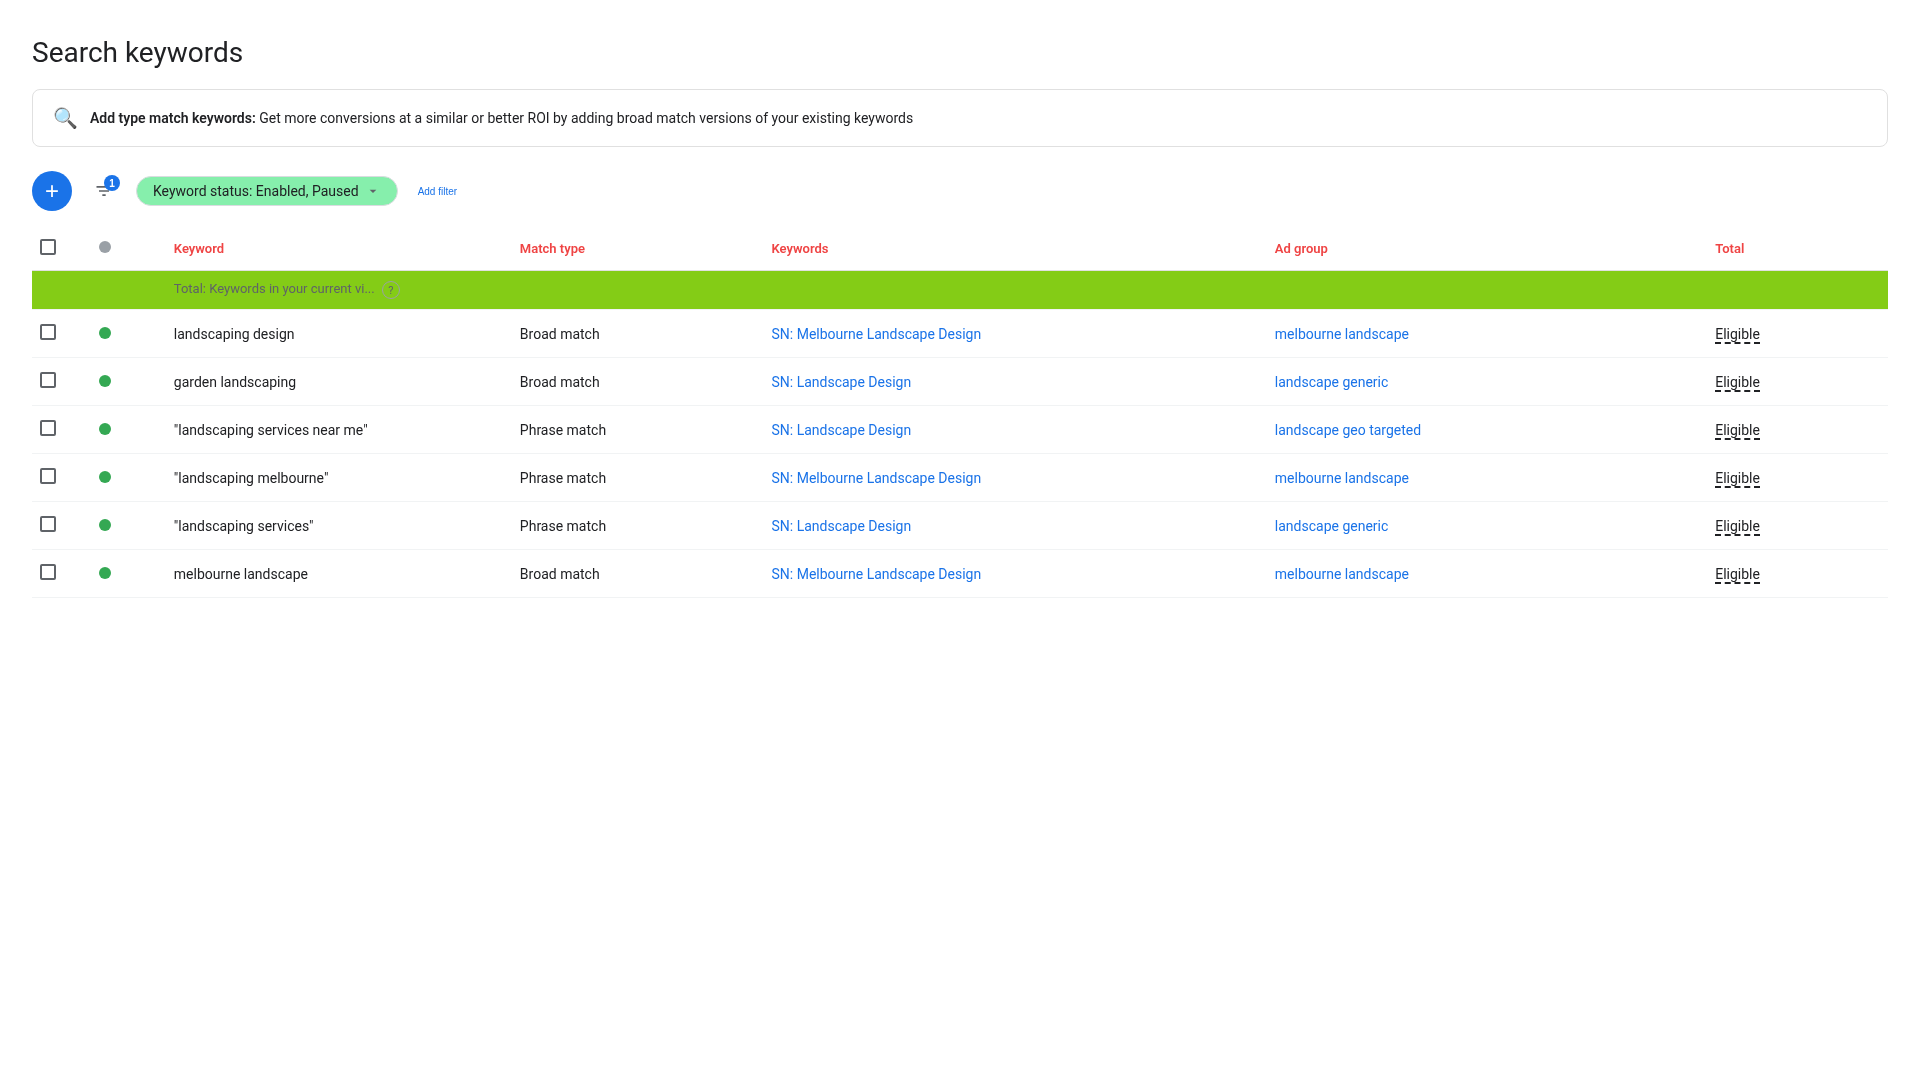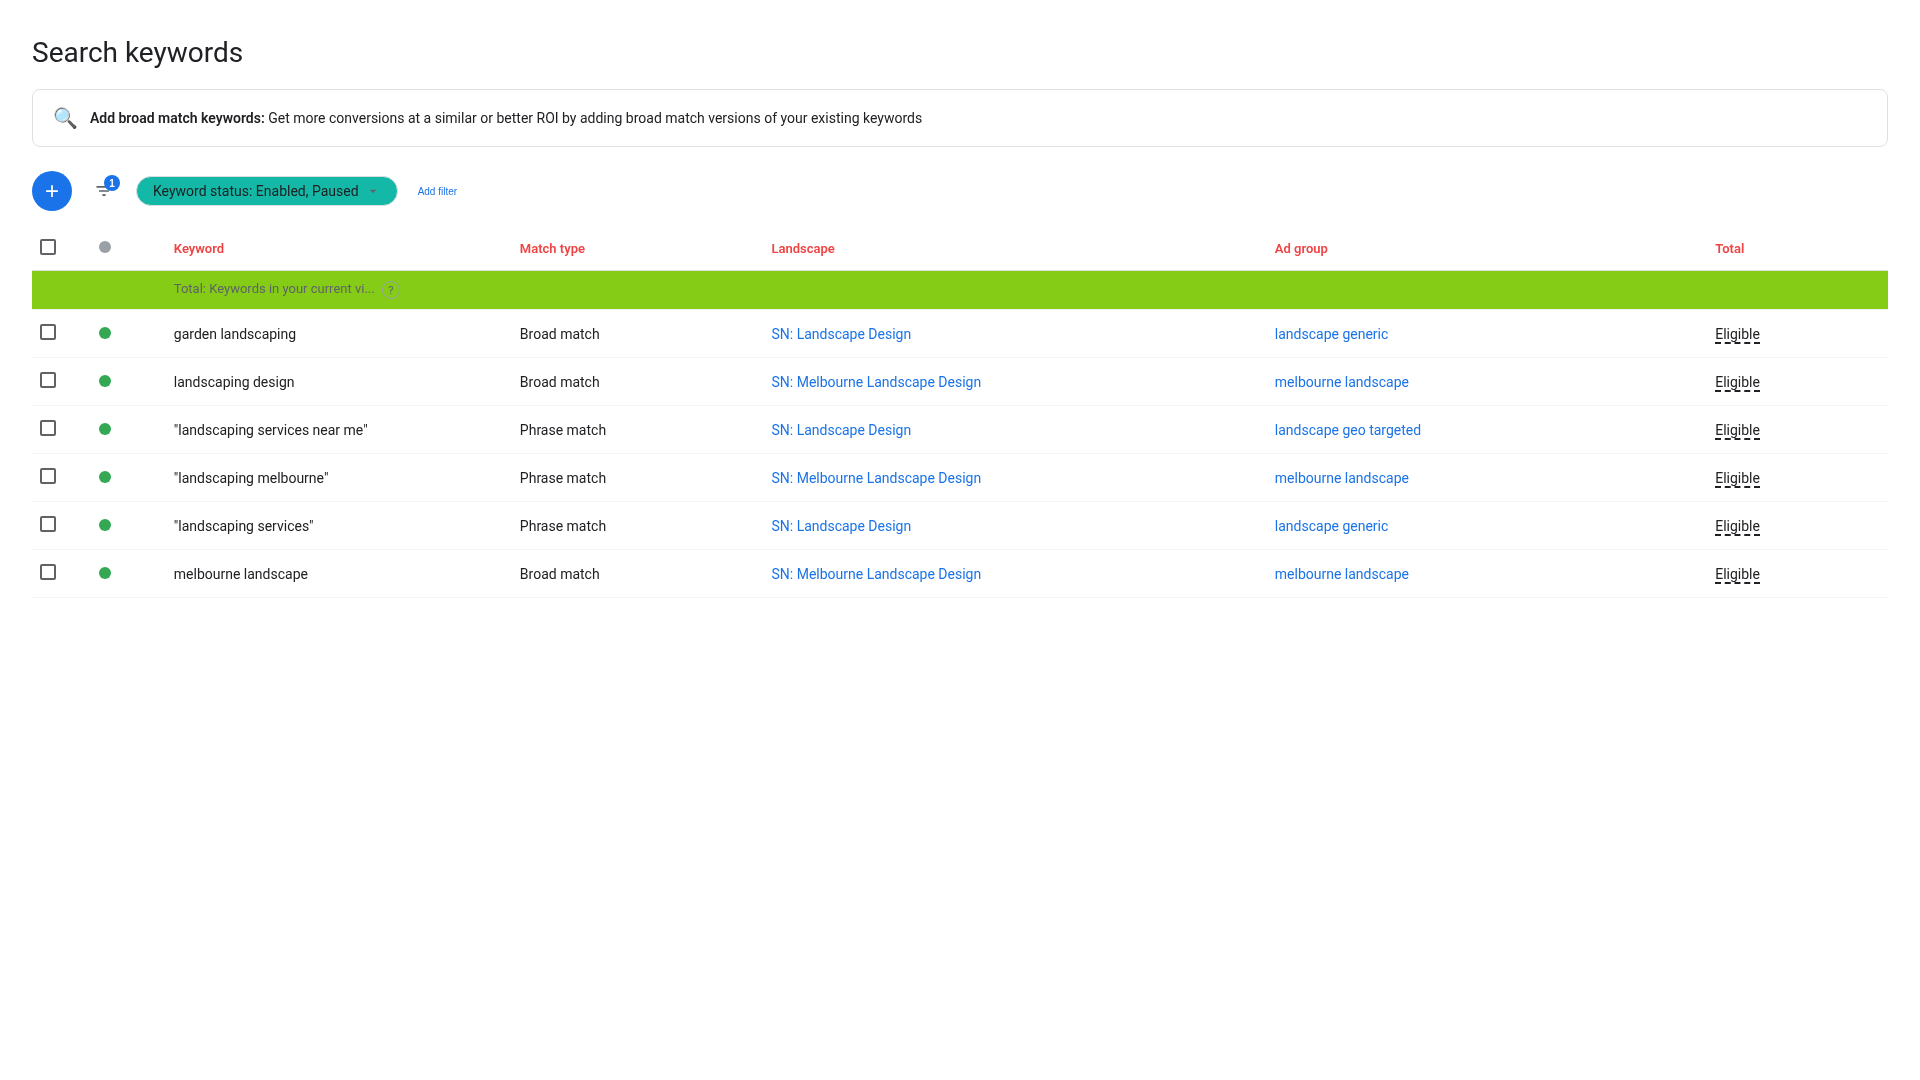--- a/index.html
+++ b/index.html
@@ -95,21 +95,21 @@
     }
     .status-filter-chip {
       display: flex;
       align-items: center;
       border: 1px solid #dadce0;
       border-radius: 20px;
       padding: 6px 16px;
       font-size: 14px;
       color: #202124;
       cursor: pointer;
-      background: #14b8a6;
+      background: #86efac;
       gap: 6px;
     }
     .add-filter-btn {
       background: transparent;
       border: none;
       cursor: pointer;
       color: #1a73e8;
       font-size: 10px;
       font-weight: 500;
       padding: 6px 8px;
@@ -208,21 +208,21 @@
 </head>
 <body>
 
 <div class="page-container">
 
   <h1 class="page-title">Search keywords</h1>
 
   <div class="banner">
     <span class="banner-icon">🔍</span>
     <span class="banner-text">
-      <strong>Add broad match keywords:</strong>
+      <strong>Add type match keywords:</strong>
       <span>Get more conversions at a similar or better ROI by adding broad match versions of your existing keywords</span>
     </span>
   </div>
 
   <div class="toolbar">
     <button class="add-btn">+</button>
 
     <button class="filter-btn">
       <svg class="filter-icon-svg" viewBox="0 0 24 24" fill="currentColor">
         <path d="M10 18h4v-2h-4v2zM3 6v2h18V6H3zm3 7h12v-2H6v2z"></path>
@@ -245,21 +245,21 @@
       <thead>
         <tr>
           <th class="col-checkbox">
             <span class="checkbox"></span>
           </th>
           <th class="col-status-dot">
             <span class="status-dot dot-grey"></span>
           </th>
           <th class="col-keyword">Keyword</th>
           <th class="col-match">Match type</th>
-          <th class="col-campaign">Landscape</th>
+          <th class="col-campaign">Keywords</th>
           <th class="col-adgroup">Ad group</th>
           <th class="col-status">Total</th>
         </tr>
       </thead>
       <tbody id="table-body">
 
         <tr class="total-row">
           <td class="col-checkbox"></td>
           <td class="col-status-dot"></td>
           <td class="col-keyword">
@@ -271,46 +271,46 @@
           <td></td>
           <td></td>
         </tr>
       <tr>
       <td class="col-checkbox">
         <span class="checkbox"></span>
       </td>
       <td class="col-status-dot">
         <span class="status-dot dot-green"></span>
       </td>
+      <td class="col-keyword">landscaping design</td>
+      <td class="col-match">Broad match</td>
+      <td class="col-campaign">
+        <a class="link-blue" href="#">SN: Melbourne Landscape Design</a>
+      </td>
+      <td class="col-adgroup">
+        <a class="link-blue" href="#">melbourne landscape</a>
+      </td>
+      <td class="col-status">
+        <span class="status-eligible">Eligible</span>
+      </td>
+    </tr>
+          <tr>
+      <td class="col-checkbox">
+        <span class="checkbox"></span>
+      </td>
+      <td class="col-status-dot">
+        <span class="status-dot dot-green"></span>
+      </td>
       <td class="col-keyword">garden landscaping</td>
       <td class="col-match">Broad match</td>
       <td class="col-campaign">
         <a class="link-blue" href="#">SN: Landscape Design</a>
       </td>
       <td class="col-adgroup">
         <a class="link-blue" href="#">landscape generic</a>
-      </td>
-      <td class="col-status">
-        <span class="status-eligible">Eligible</span>
-      </td>
-    </tr>
-          <tr>
-      <td class="col-checkbox">
-        <span class="checkbox"></span>
-      </td>
-      <td class="col-status-dot">
-        <span class="status-dot dot-green"></span>
-      </td>
-      <td class="col-keyword">landscaping design</td>
-      <td class="col-match">Broad match</td>
-      <td class="col-campaign">
-        <a class="link-blue" href="#">SN: Melbourne Landscape Design</a>
-      </td>
-      <td class="col-adgroup">
-        <a class="link-blue" href="#">melbourne landscape</a>
       </td>
       <td class="col-status">
         <span class="status-eligible">Eligible</span>
       </td>
     </tr>
           <tr>
       <td class="col-checkbox">
         <span class="checkbox"></span>
       </td>
       <td class="col-status-dot">

